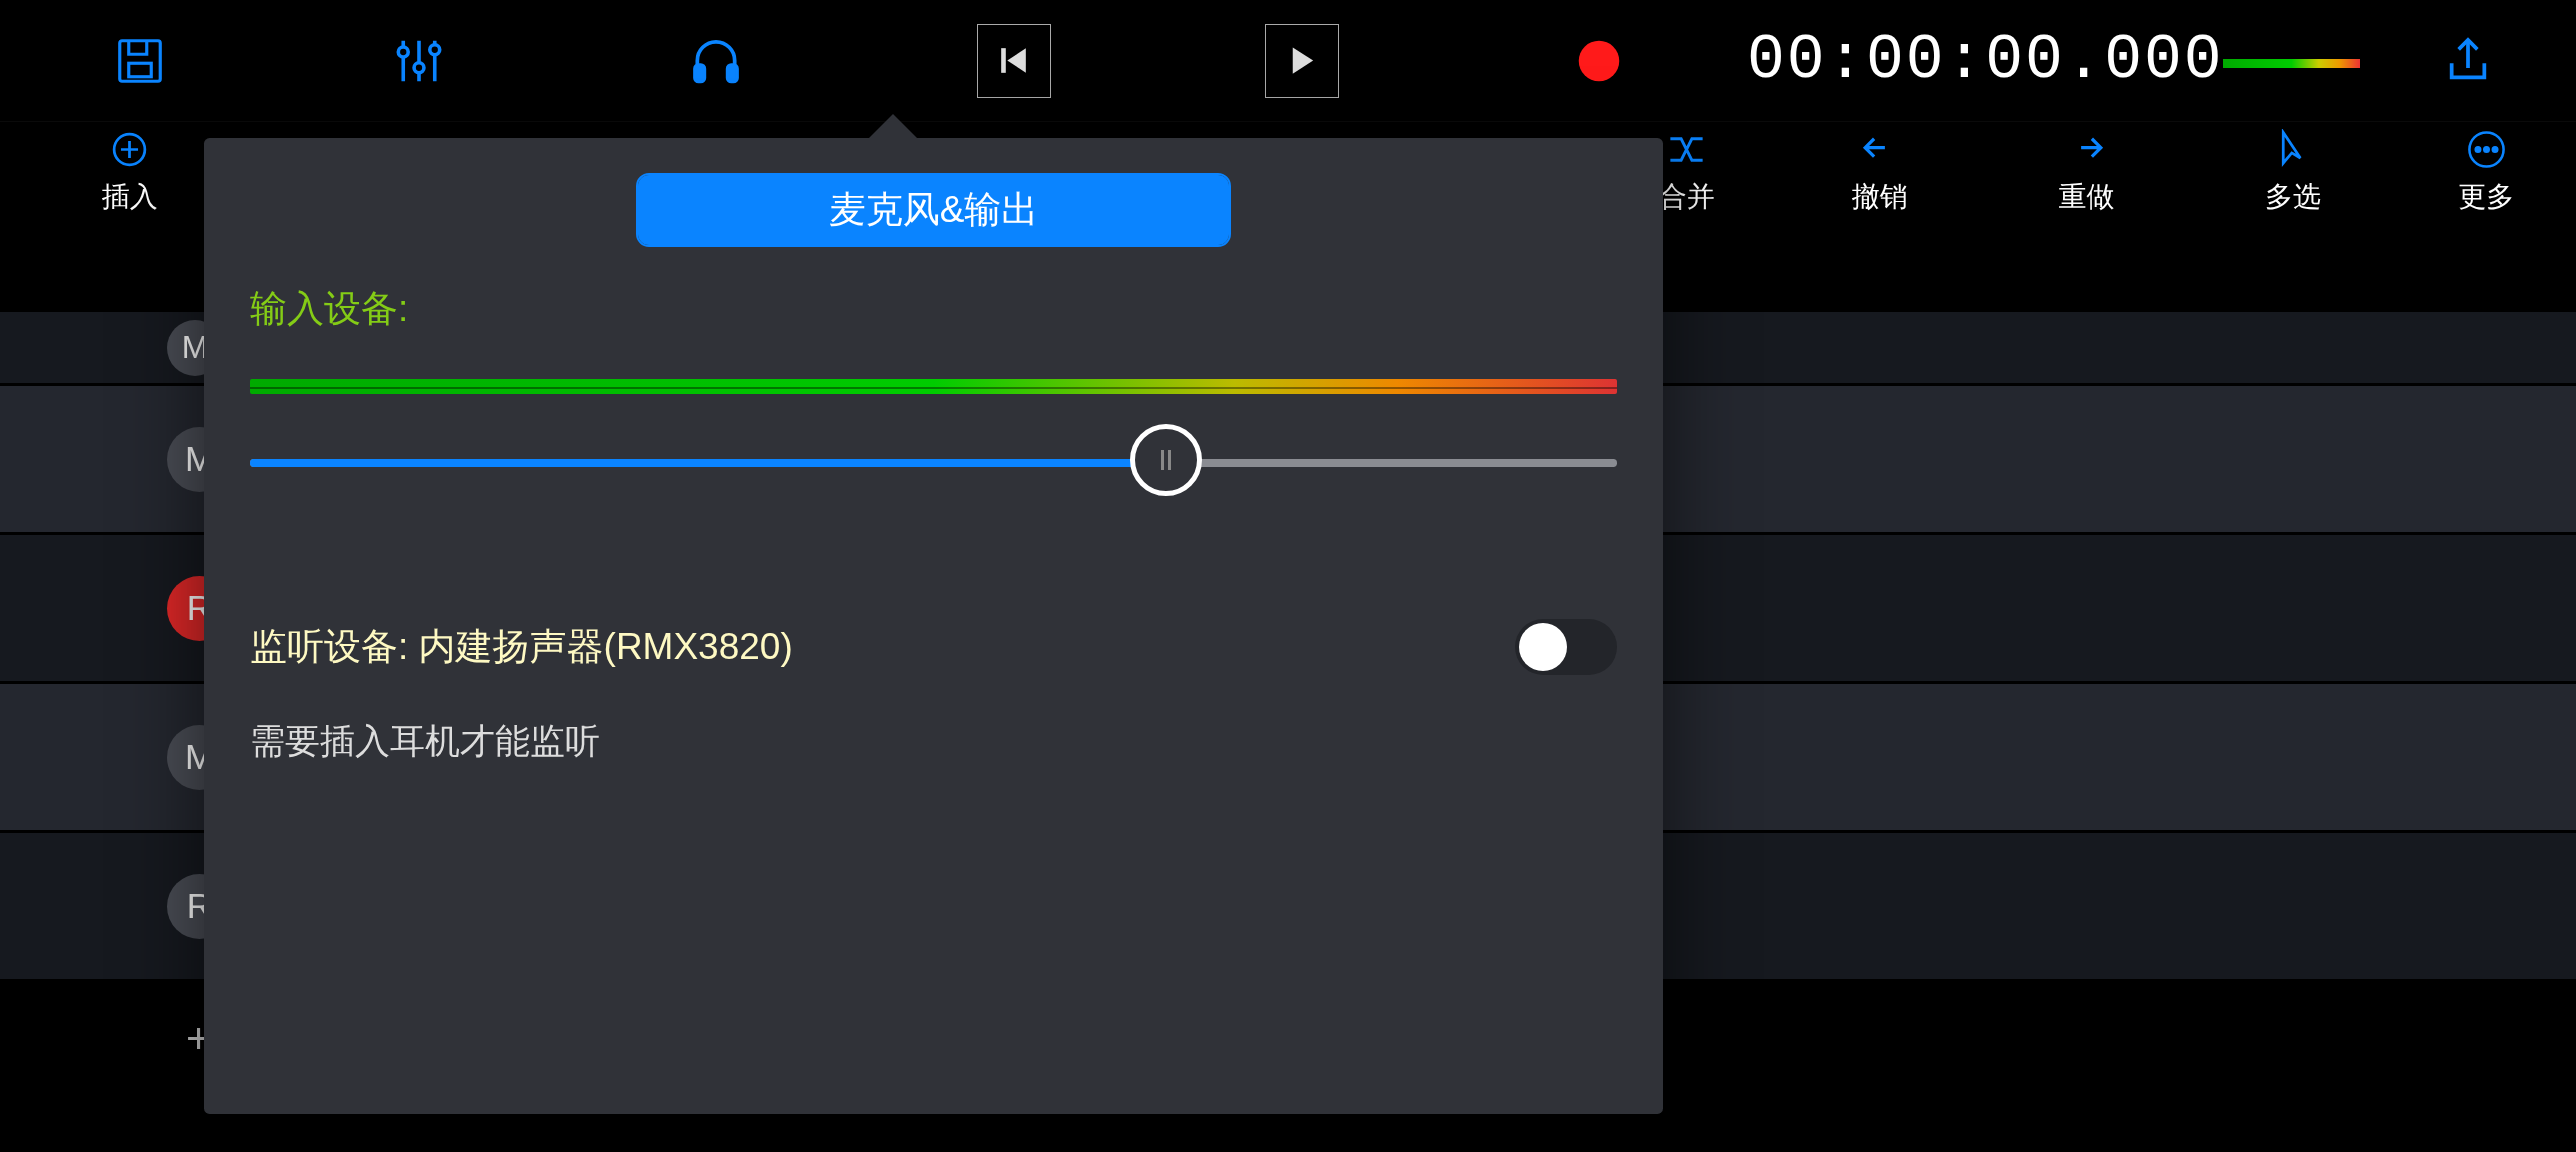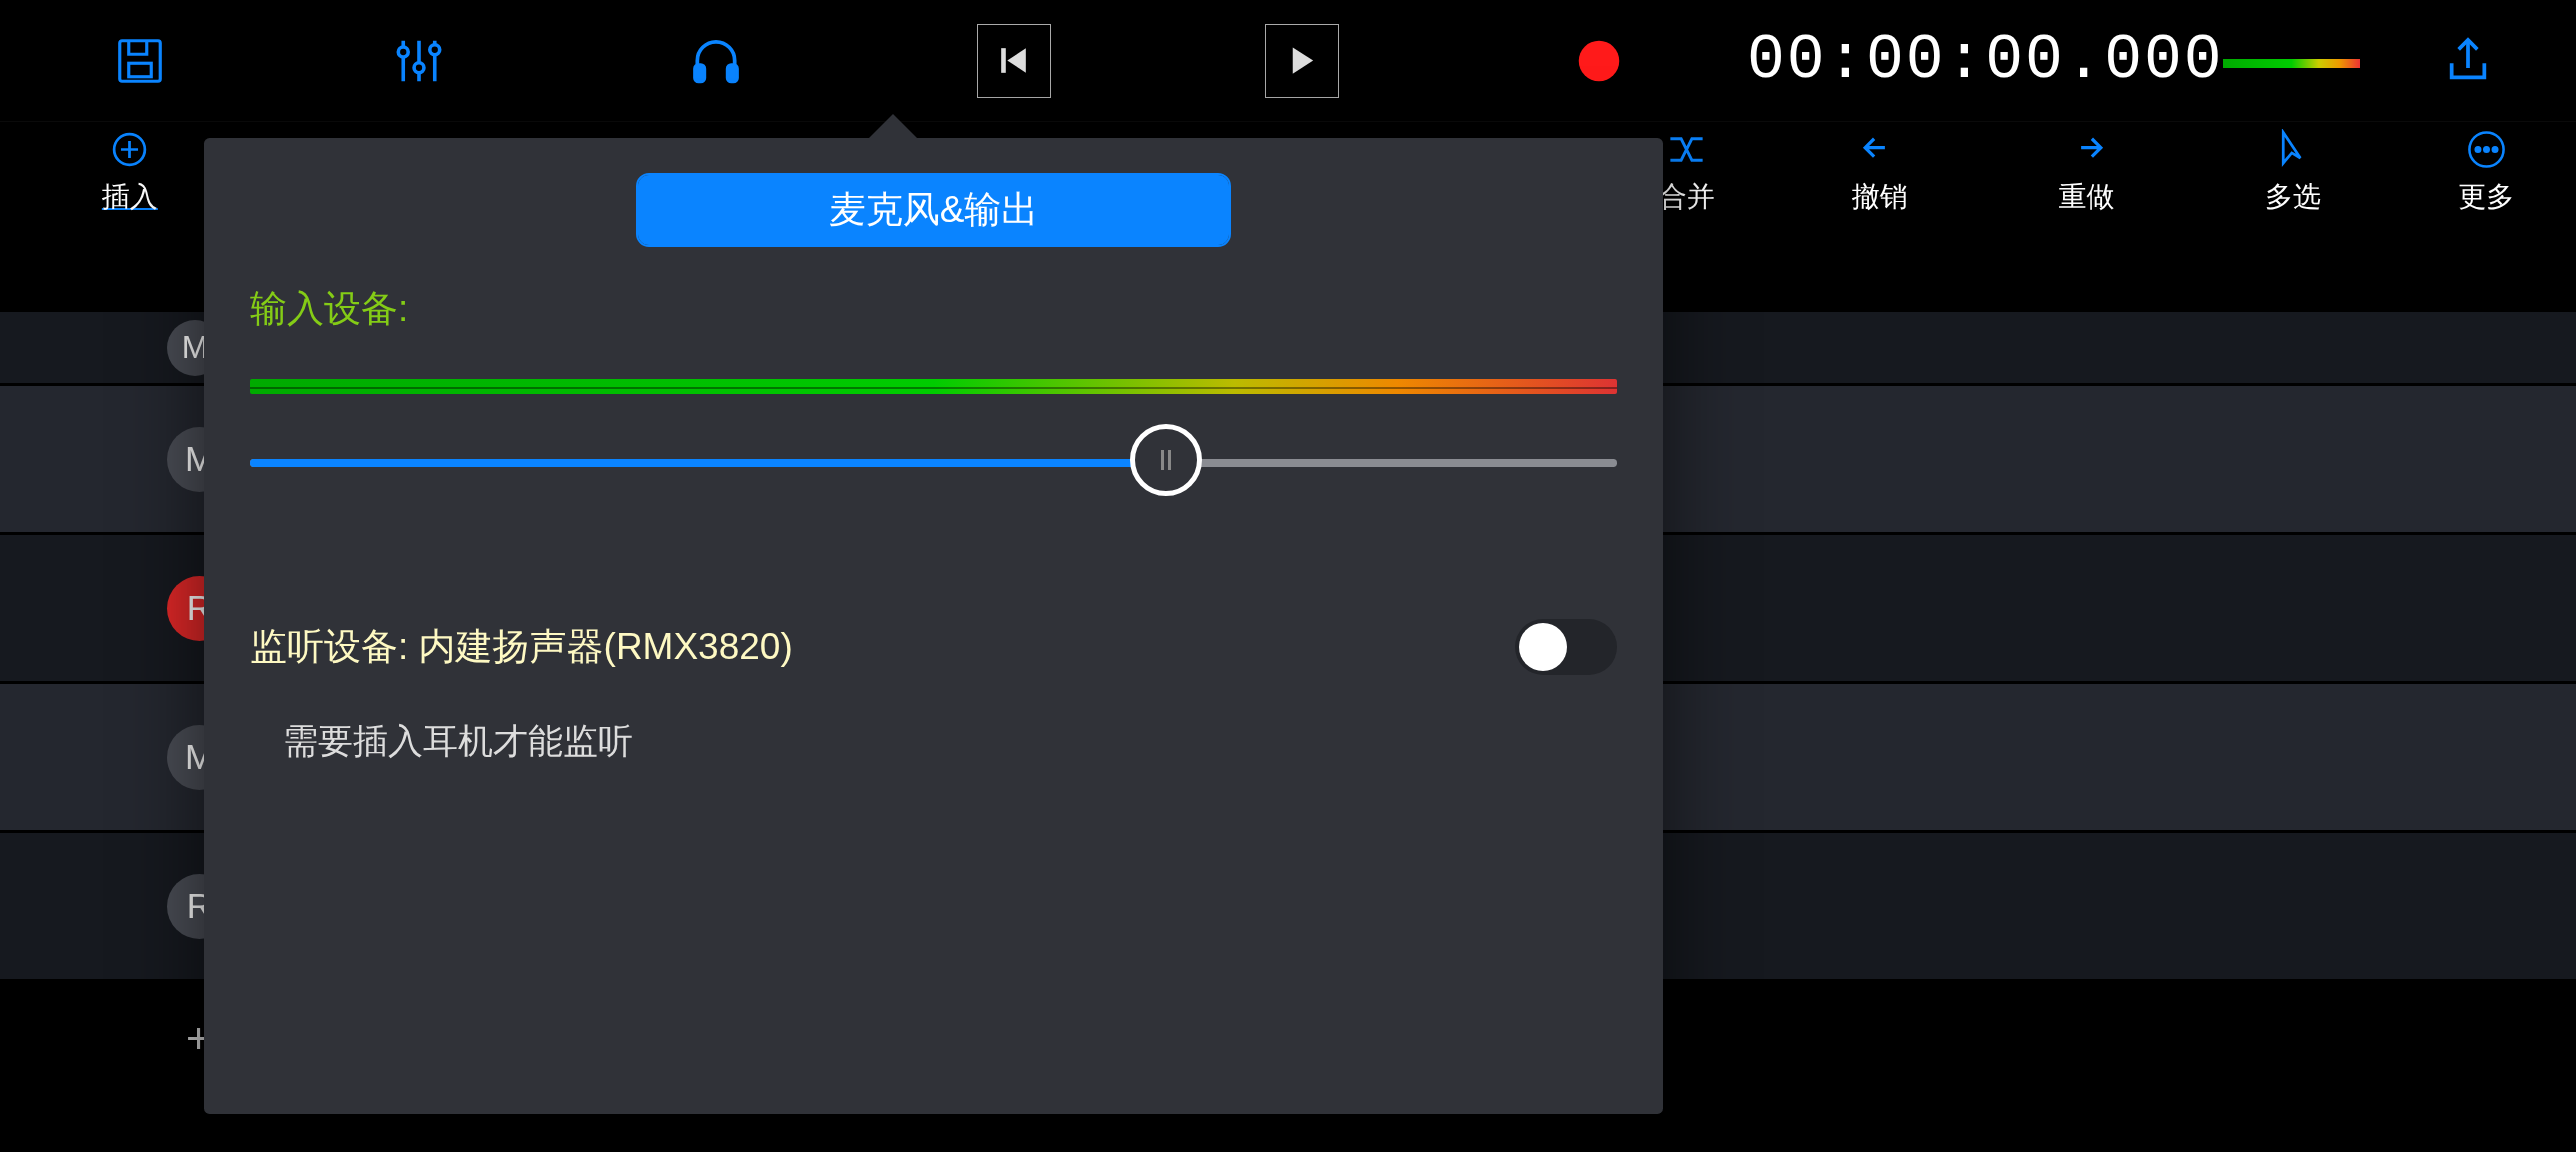--- a/index.html
+++ b/index.html
@@ -220,21 +220,21 @@
     background:#23252a;
     position:relative;
   }
   .toggle .knob{
     position:absolute; left:3.7px; top:3.7px;
     width:48px;height:48px;border-radius:50%;
     background:#fff;
   }
   .hint{
     margin-top:43px;
-    font-size:35px; color:#ddd; font-weight:300;margin-left:33px;
+    font-size:35px; color:#ddd; font-weight:300;
   }
 
   svg { display:block; }
 </style>
 </head>
 <body>
 
 <div class="top-toolbar">
   <div class="slot" style="width:279px;">
     <div class="icon-btn">
@@ -295,21 +295,21 @@
       <svg width="56" height="56" viewBox="0 0 24 24" fill="none" stroke="#0a84ff" stroke-width="1.6">
         <path d="M12 3v12"></path>
         <path d="M8 7l4-4 4 4"></path>
         <path d="M5 13v6h14v-6"></path>
       </svg>
     </div>
   </div>
 </div>
 
 <div class="second-toolbar">
-  <div class="tb2-item" style="width:269px;text-decoration:underline;">
+  <div class="tb2-item" style="width:269px;">
     <div class="ico">
       <svg width="41" height="41" viewBox="0 0 24 24" fill="none" stroke="#0a84ff" stroke-width="1.6">
           <circle cx="12" cy="12" r="9"></circle>
           <path d="M12 7v10M7 12h10"></path>
         </svg>
     </div>
     <span class="label">插入</span>
   </div>
 
   <div style="width:1385px;"></div>

